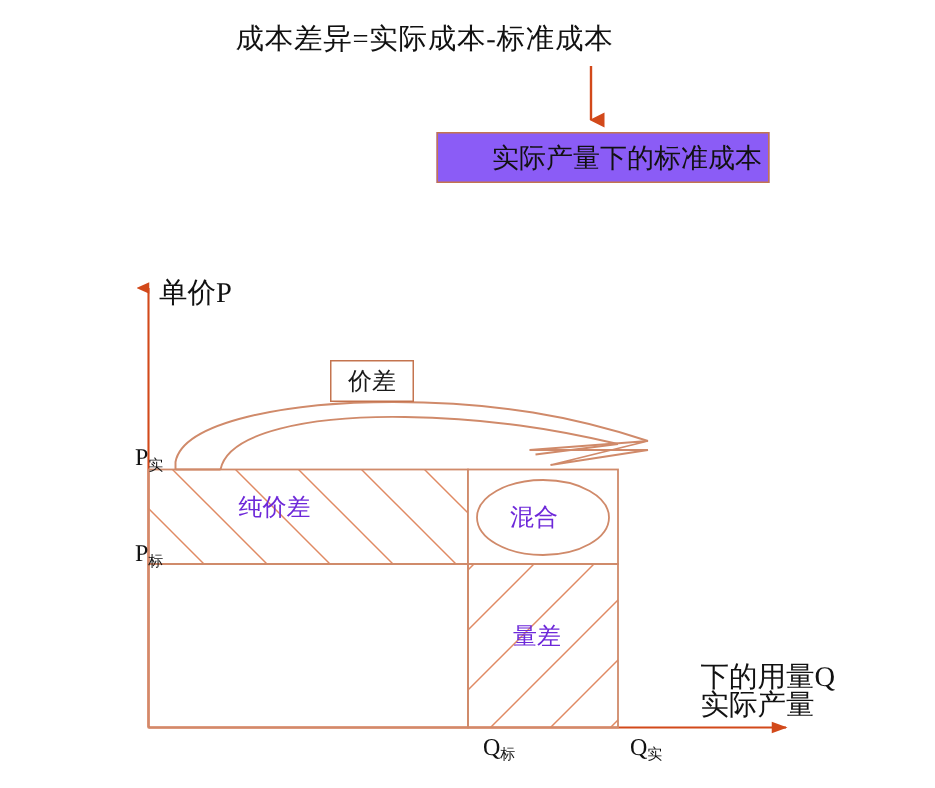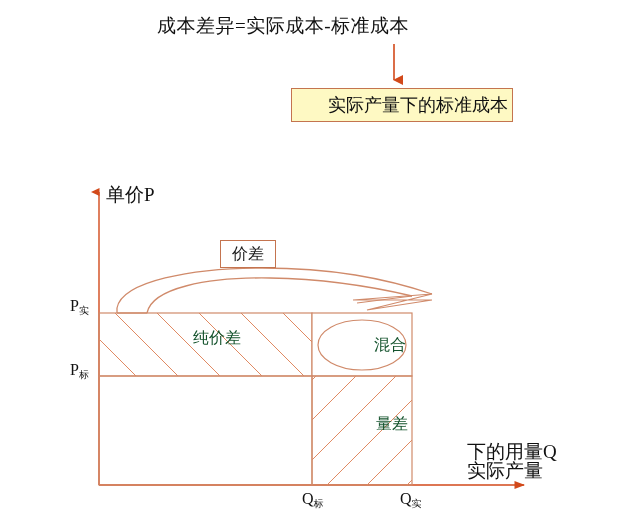--- a/index.html
+++ b/index.html
@@ -36,21 +36,21 @@
     position: absolute;
     left: 279px;
     top: 88px;
     width: 222px;
     height: 34px;
     border: 1px solid #c4744f;
     box-sizing: border-box;
     display: flex;
     align-items: center;
     justify-content: center;
-    background: #fef9c3;
+    background: #8b5cf6;
     padding-left: 32px;
   }
   .std-cost-box span {
     font-size: 18px;
     white-space: nowrap;
     color: #111;
   }
   
   .price-var-box {
     position: absolute;
@@ -77,40 +77,40 @@
     white-space: nowrap;
     color: #111;
   }
   .lbl-y   { left: 94px;  top: 182px; }
   .lbl-x   { left: 455px; top: 442px; line-height: 19px; text-align: left;}
   .tick-label {
     position: absolute;
     font-size: 16px;
     white-space: nowrap;
     color: #111;
+    margin-left: 20px;
   }
   .tick-label sub {
     font-size: 10px;
     vertical-align: baseline;
     position: relative;
     top: 3px;
   }
   .lbl-pshi { left: 58px;  top: 297px; }
   .lbl-pbiao{ left: 58px;  top: 361px; }
   .lbl-qbiao{ left: 290px; top: 490px; }
   .lbl-qshi { left: 388px; top: 490px; }
   
   .region-label {
     position: absolute;
     font-size: 16px;
     white-space: nowrap;
-    color: #14532d;
+    color: #6d28d9;
     z-index: 5;
     background: transparent;
-    margin-left: 34px;
   }
   .lbl-pure { left: 147px; top: 328px; }
   .lbl-mix  { left: 328px; top: 335px; }
   .lbl-qty  { left: 330px; top: 414px; }
   svg { position: absolute; left: 0; top: 0; }
 </style>
 </head>
 <body>
 
 <div id="stage">

